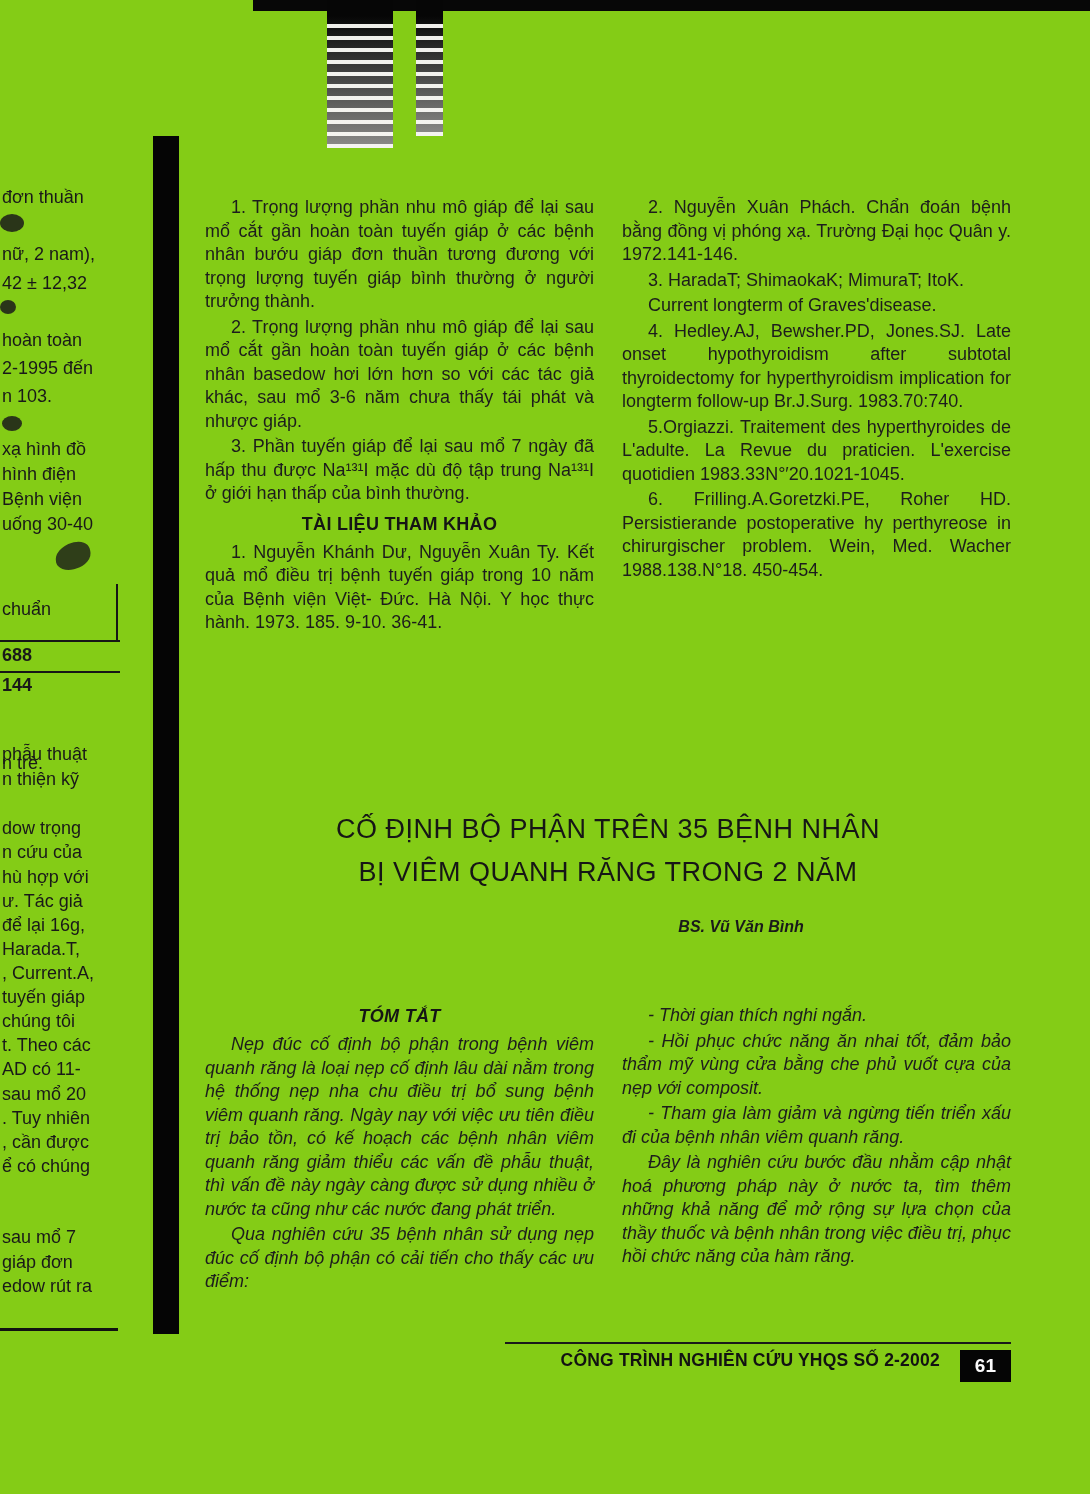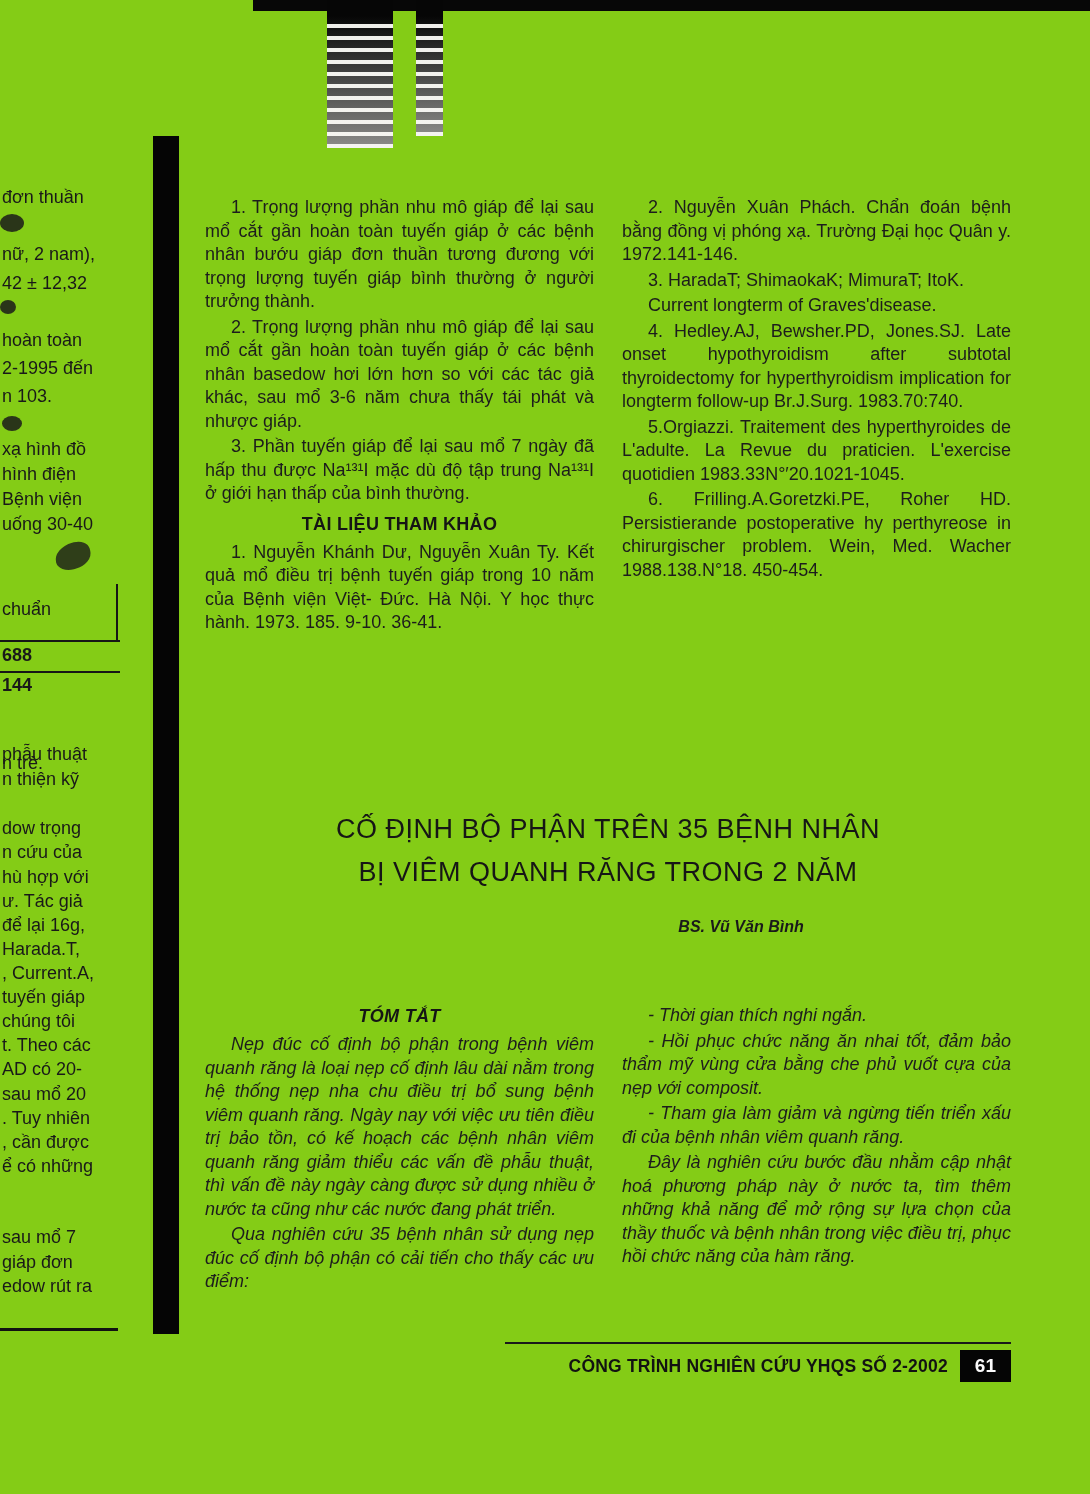--- a/index.html
+++ b/index.html
@@ -89,21 +89,21 @@
   .main-title-line { font-size: 27px; line-height: 43px; font-weight: 400; letter-spacing: .5px; color: #161616; }
   .author-line {
     margin-top: 24px; position: relative; left: 133px;
     font-size: 16px; font-weight: 700; font-style: italic; color: #1a1a1a;
   }
 
   
   .footer-rule { position: absolute; left: 505px; top: 1342px; width: 506px; height: 2px; background: #1a1a1a; }
   .footer {
     position: absolute; left: 205px; top: 1350px; width: 806px;
-    display: flex; justify-content: flex-end; align-items: center; gap: 12px;
+    display: flex; justify-content: flex-end; gap: 20px;
   }
   .footer-text { font-size: 17.5px; font-weight: 700; letter-spacing: .2px; color: #121212; }
   .page-num-box {
     background: #050505; color: #fafafa;
     font-size: 19px; font-weight: 700;
     padding: 4px 15px; line-height: 24px;
   }
 </style>
 </head>
 <body>
@@ -140,25 +140,25 @@
     <div class="frag" style="top:817px">dow trọng</div>
     <div class="frag" style="top:841px">n cứu của</div>
     <div class="frag" style="top:866px">hù hợp với</div>
     <div class="frag" style="top:890px">ư. Tác giả</div>
     <div class="frag" style="top:914px">để lại 16g,</div>
     <div class="frag" style="top:938px">Harada.T,</div>
     <div class="frag" style="top:962px">, Current.A,</div>
     <div class="frag" style="top:986px">tuyến giáp</div>
     <div class="frag" style="top:1010px">chúng tôi</div>
     <div class="frag" style="top:1034px">t. Theo các</div>
-    <div class="frag" style="top:1058px">AD có 20-</div>
+    <div class="frag" style="top:1058px">AD có 11-</div>
     <div class="frag" style="top:1083px">sau mổ 20</div>
     <div class="frag" style="top:1107px">. Tuy nhiên</div>
     <div class="frag" style="top:1131px">, cần được</div>
-    <div class="frag" style="top:1155px">ể có những</div>
+    <div class="frag" style="top:1155px">ể có chúng</div>
     <div class="frag" style="top:1226px">sau mổ 7</div>
     <div class="frag" style="top:1251px">giáp đơn</div>
     <div class="frag" style="top:1275px">edow rút ra</div>
 
     <div class="mline mline1"></div>
     <div class="mline mline2"></div>
     <div class="mvline"></div>
     <div class="margin-bottom-line"></div>
   </div>
 

